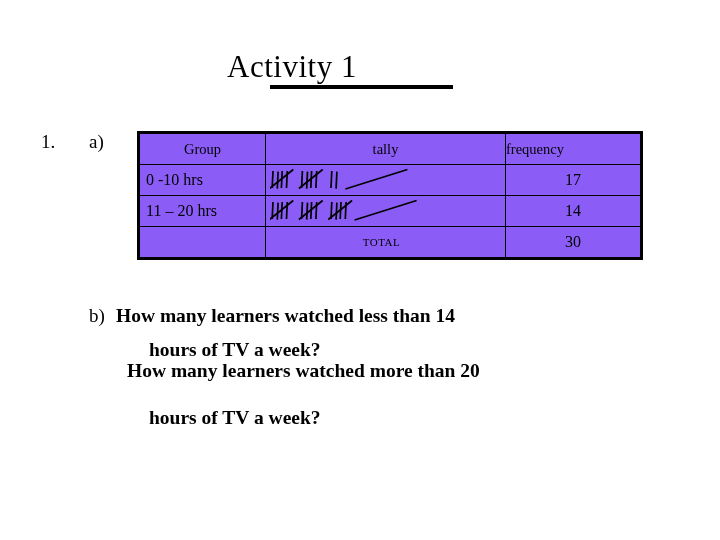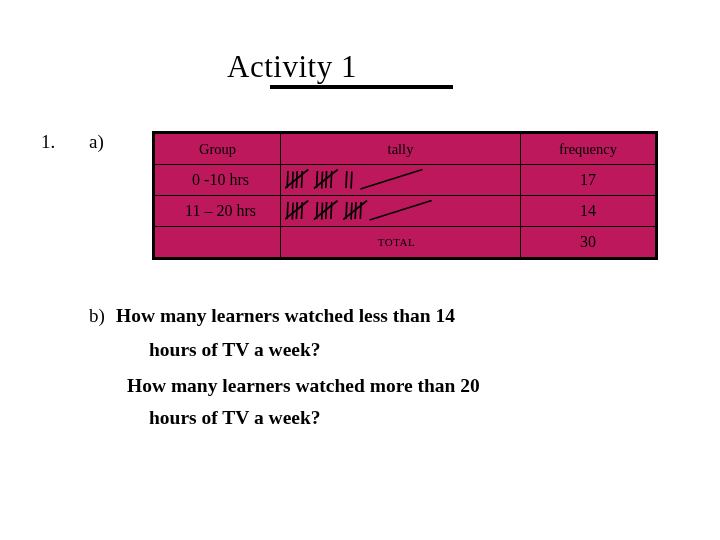--- a/index.html
+++ b/index.html
@@ -55,55 +55,55 @@
     left: 89px;
     top: 131px;
     font-size: 19px;
     line-height: 22px;
     font-weight: 400;
   }
 
   
   #freq-table {
     position: absolute;
-    left: 152px;
+    left: 137px;
     top: 131px;
     width: 459px;
     border-collapse: collapse;
     table-layout: fixed;
     border: 3px solid #000;
-    background: #be185d;
+    background: #8b5cf6;
   }
   #freq-table col.c-group    { width: 127px; }
   #freq-table col.c-tally    { width: 240px; }
   #freq-table col.c-freq     { width: 136px; }
 
   #freq-table td, #freq-table th {
     border: 1px solid #000;
     padding: 0;
     height: 30px;
     vertical-align: middle;
     font-weight: 400;
   }
 
   .th-group, .th-tally {
     font-size: 14.5px;
     text-align: center;
     font-weight: 400;
   }
   .th-freq {
     font-size: 14.5px;
-    text-align: center;
+    text-align: left;
     font-weight: 700;
     margin-top: 20px;
   }
 
   .cell-group {
     font-size: 16px;
-    text-align: center;
+    text-align: left;
     padding-left: 6px !important;
     white-space: nowrap;
   }
   .cell-tally {
     position: relative;
     padding-left: 4px !important;
   }
   .cell-freq {
     font-size: 16px;
     font-weight: 700;
@@ -137,21 +137,21 @@
   }
   .q-line {
     position: absolute;
     font-size: 19.5px;
     line-height: 22px;
     font-weight: 700;
     white-space: nowrap;
   }
   #q-line-1 { left: 116px; top: 305px; }
   #q-line-2 { left: 149px; top: 339px; }
-  #q-line-3 { left: 127px; top: 375px; }
+  #q-line-3 { left: 127px; top: 360px; }
   #q-line-4 { left: 149px; top: 407px; }
 </style>
 </head>
 <body>
 
 <div id="title-wrap">
   <span id="page-title">Activity 1</span>
 </div>
 <div id="title-rule"></div>
 

